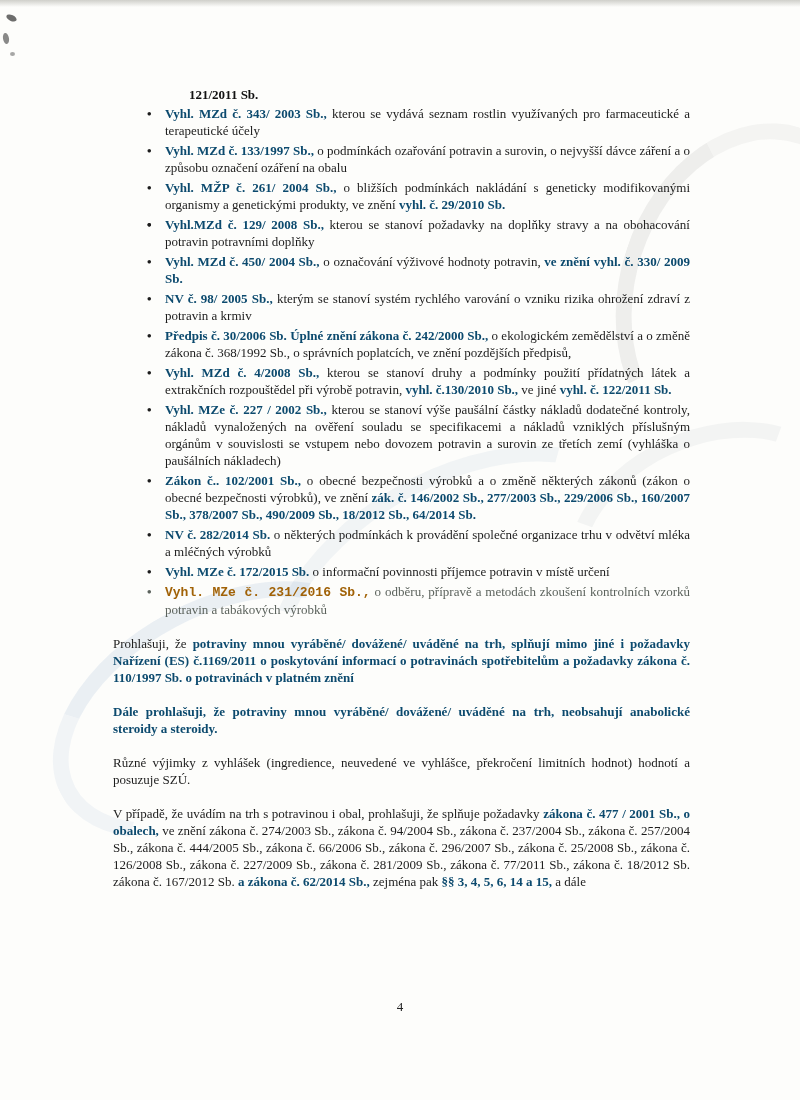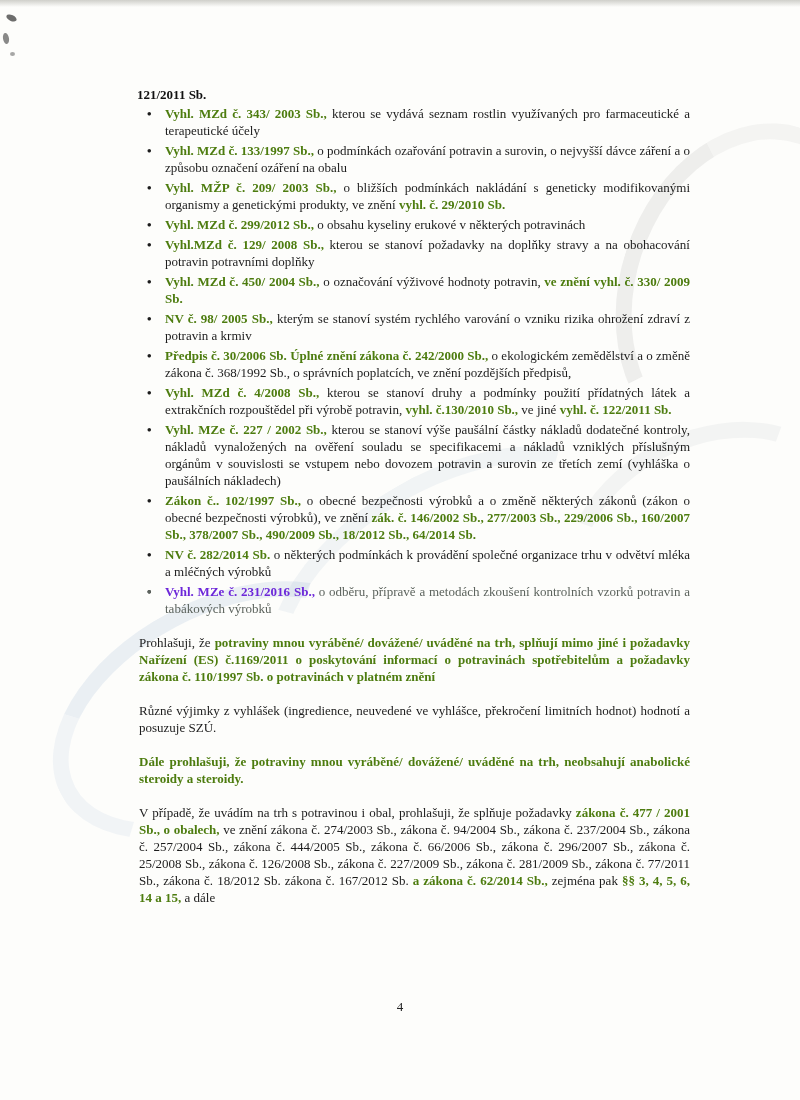--- a/index.html
+++ b/index.html
@@ -21,47 +21,46 @@
     background:linear-gradient(#cfcfca, rgba(255,255,255,0));
   }
   .content {
     position:relative;
     padding:86px 110px 0 113px;
     font-size:13px;
     line-height:17px;
   }
   .continuation {
     font-weight:bold;
-    margin-left:24px;
+    margin-left:76px;
     color:#111;
   }
   ul.bullet-list {
     list-style:none;
     margin-left:30px;
     margin-top:2px;
   }
   ul.bullet-list li {
     position:relative;
     padding-left:22px;
     margin-bottom:3px;
     text-align:justify;
   }
   ul.bullet-list li .bullet {
     position:absolute;
     left:4px; top:0;
     font-weight:bold;
     font-size:13px;
   }
   ul.bullet-list li.faded { color:#5c635d; }
-  b { color:#4d7c0f; }
-  li.faded b { color:#6d28d9; }
+  b { color:#0c4a6e; }
+  li.faded b { color:#a16207;font-family:Liberation Mono, monospace; }
   .para {
     margin-top:17px;
     text-align:justify;
-    margin-left:26px;
   }
   .page-number {
     position:absolute;
     left:0; right:0; top:999px;
     text-align:center;
     font-size:13px;
     color:#222;
   }
   
   .smudge { position:absolute; background:#3c3c3c; border-radius:50%; }
@@ -106,36 +105,36 @@
   <div class="wm w2"></div>
   <div class="wm w3"></div>
   <div class="wm w4"></div>
 
   <div class="content">
     <div class="continuation">121/2011 Sb.</div>
 
     <ul class="bullet-list" id="bullet-list">
         <li><span class="bullet">•</span><span><b>Vyhl. MZd č. 343/ 2003 Sb.,</b><span> kterou se vydává seznam rostlin využívaných pro farmaceutické a terapeutické účely</span></span></li>
         <li><span class="bullet">•</span><span><b>Vyhl. MZd č. 133/1997 Sb.,</b><span> o podmínkách ozařování potravin a surovin, o nejvyšší dávce záření a o způsobu označení ozáření na obalu</span></span></li>
-        <li><span class="bullet">•</span><span><b>Vyhl. MŽP č. 209/ 2003 Sb.,</b><span> o bližších podmínkách nakládání s geneticky modifikovanými organismy a genetickými produkty, ve znění </span><b>vyhl. č. 29/2010 Sb.</b></span></li>
-        <li><span class="bullet">•</span><span><b>Vyhl. MZd č. 299/2012 Sb.,</b><span> o obsahu kyseliny erukové v některých potravinách</span></span></li>
+        <li><span class="bullet">•</span><span><b>Vyhl. MŽP č. 261/ 2004 Sb.,</b><span> o bližších podmínkách nakládání s geneticky modifikovanými organismy a genetickými produkty, ve znění </span><b>vyhl. č. 29/2010 Sb.</b></span></li>
+        <li><span class="bullet">•</span></li>
         <li><span class="bullet">•</span><span><b>Vyhl.MZd č. 129/ 2008 Sb.,</b><span> kterou se stanoví požadavky na doplňky stravy a na obohacování potravin potravními doplňky</span></span></li>
         <li><span class="bullet">•</span><span><b>Vyhl. MZd č. 450/ 2004 Sb.,</b><span> o označování výživové hodnoty potravin, </span><b>ve znění vyhl. č. 330/ 2009 Sb.</b></span></li>
         <li><span class="bullet">•</span><span><b>NV č. 98/ 2005 Sb.,</b><span> kterým se stanoví systém rychlého varování o vzniku rizika ohrožení zdraví z potravin a krmiv</span></span></li>
         <li><span class="bullet">•</span><span><b>Předpis č. 30/2006 Sb. Úplné znění zákona č. 242/2000 Sb.,</b><span> o ekologickém zemědělství a o změně zákona č. 368/1992 Sb., o správních poplatcích, ve znění pozdějších předpisů,</span><br></span></li>
         <li><span class="bullet">•</span><span><b>Vyhl. MZd č. 4/2008 Sb.,</b><span> kterou se stanoví druhy a podmínky použití přídatných látek a extrakčních rozpouštědel při výrobě potravin, </span><b>vyhl. č.130/2010 Sb.,</b><span> ve jiné </span><b>vyhl. č. 122/2011 Sb.</b></span></li>
         <li><span class="bullet">•</span><span><b>Vyhl. MZe č. 227 / 2002 Sb.,</b><span> kterou se stanoví výše paušální částky nákladů dodatečné kontroly, nákladů vynaložených na ověření souladu se specifikacemi a nákladů vzniklých příslušným orgánům v souvislosti se vstupem nebo dovozem potravin a surovin ze třetích zemí (vyhláška o paušálních nákladech)</span></span></li>
-        <li><span class="bullet">•</span><span><b>Zákon č.. 102/1997 Sb.,</b><span> o obecné bezpečnosti výrobků a o změně některých zákonů (zákon o obecné bezpečnosti výrobků), ve znění </span><b>zák. č. 146/2002 Sb., 277/2003 Sb., 229/2006 Sb., 160/2007 Sb., 378/2007 Sb., 490/2009 Sb., 18/2012 Sb., 64/2014 Sb.</b></span></li>
+        <li><span class="bullet">•</span><span><b>Zákon č.. 102/2001 Sb.,</b><span> o obecné bezpečnosti výrobků a o změně některých zákonů (zákon o obecné bezpečnosti výrobků), ve znění </span><b>zák. č. 146/2002 Sb., 277/2003 Sb., 229/2006 Sb., 160/2007 Sb., 378/2007 Sb., 490/2009 Sb., 18/2012 Sb., 64/2014 Sb.</b></span></li>
         <li><span class="bullet">•</span><span><b>NV č. 282/2014 Sb.</b><span> o některých podmínkách k provádění společné organizace trhu v odvětví mléka a mléčných výrobků</span></span></li>
-        <li><span class="bullet">•</span></li>
+        <li><span class="bullet">•</span><span><b>Vyhl. MZe č. 172/2015 Sb.</b><span> o informační povinnosti příjemce potravin v místě určení</span></span></li>
         <li class="faded"><span class="bullet">•</span><span><b>Vyhl. MZe č. 231/2016 Sb.,</b><span> o odběru, přípravě a metodách zkoušení kontrolních vzorků potravin a tabákových výrobků</span></span></li>
       </ul>
 
     <div id="paragraphs">
         <p class="para"><span>Prohlašuji, že </span><b>potraviny mnou vyráběné/ dovážené/ uváděné na trh, splňují mimo jiné i požadavky Nařízení (ES) č.1169/2011 o poskytování informací o potravinách spotřebitelům a požadavky zákona č. 110/1997 Sb. o potravinách v platném znění</b></p>
+        <p class="para"><b>Dále prohlašuji, že potraviny mnou vyráběné/ dovážené/ uváděné na trh, neobsahují anabolické steroidy a steroidy.</b></p>
         <p class="para"><span>Různé výjimky z vyhlášek (ingredience, neuvedené ve vyhlášce, překročení limitních hodnot) hodnotí a posuzuje SZÚ.</span></p>
-        <p class="para"><b>Dále prohlašuji, že potraviny mnou vyráběné/ dovážené/ uváděné na trh, neobsahují anabolické steroidy a steroidy.</b></p>
         <p class="para"><span>V případě, že uvádím na trh s potravinou i obal, prohlašuji, že splňuje požadavky </span><b>zákona č. 477 / 2001 Sb., o obalech,</b><span> ve znění zákona č. 274/2003 Sb., zákona č. 94/2004 Sb., zákona č. 237/2004 Sb., zákona č. 257/2004 Sb., zákona č. 444/2005 Sb., zákona č. 66/2006 Sb., zákona č. 296/2007 Sb., zákona č. 25/2008 Sb., zákona č. 126/2008 Sb., zákona č. 227/2009 Sb., zákona č. 281/2009 Sb., zákona č. 77/2011 Sb., zákona č. 18/2012 Sb. zákona č. 167/2012 Sb. </span><b>a zákona č. 62/2014 Sb.,</b><span> zejména pak </span><b>§§ 3, 4, 5, 6, 14 a 15,</b><span> a dále</span></p>
       </div>
   </div>
 
   <div class="page-number">4</div>
 </div>
 
 </body></html>

